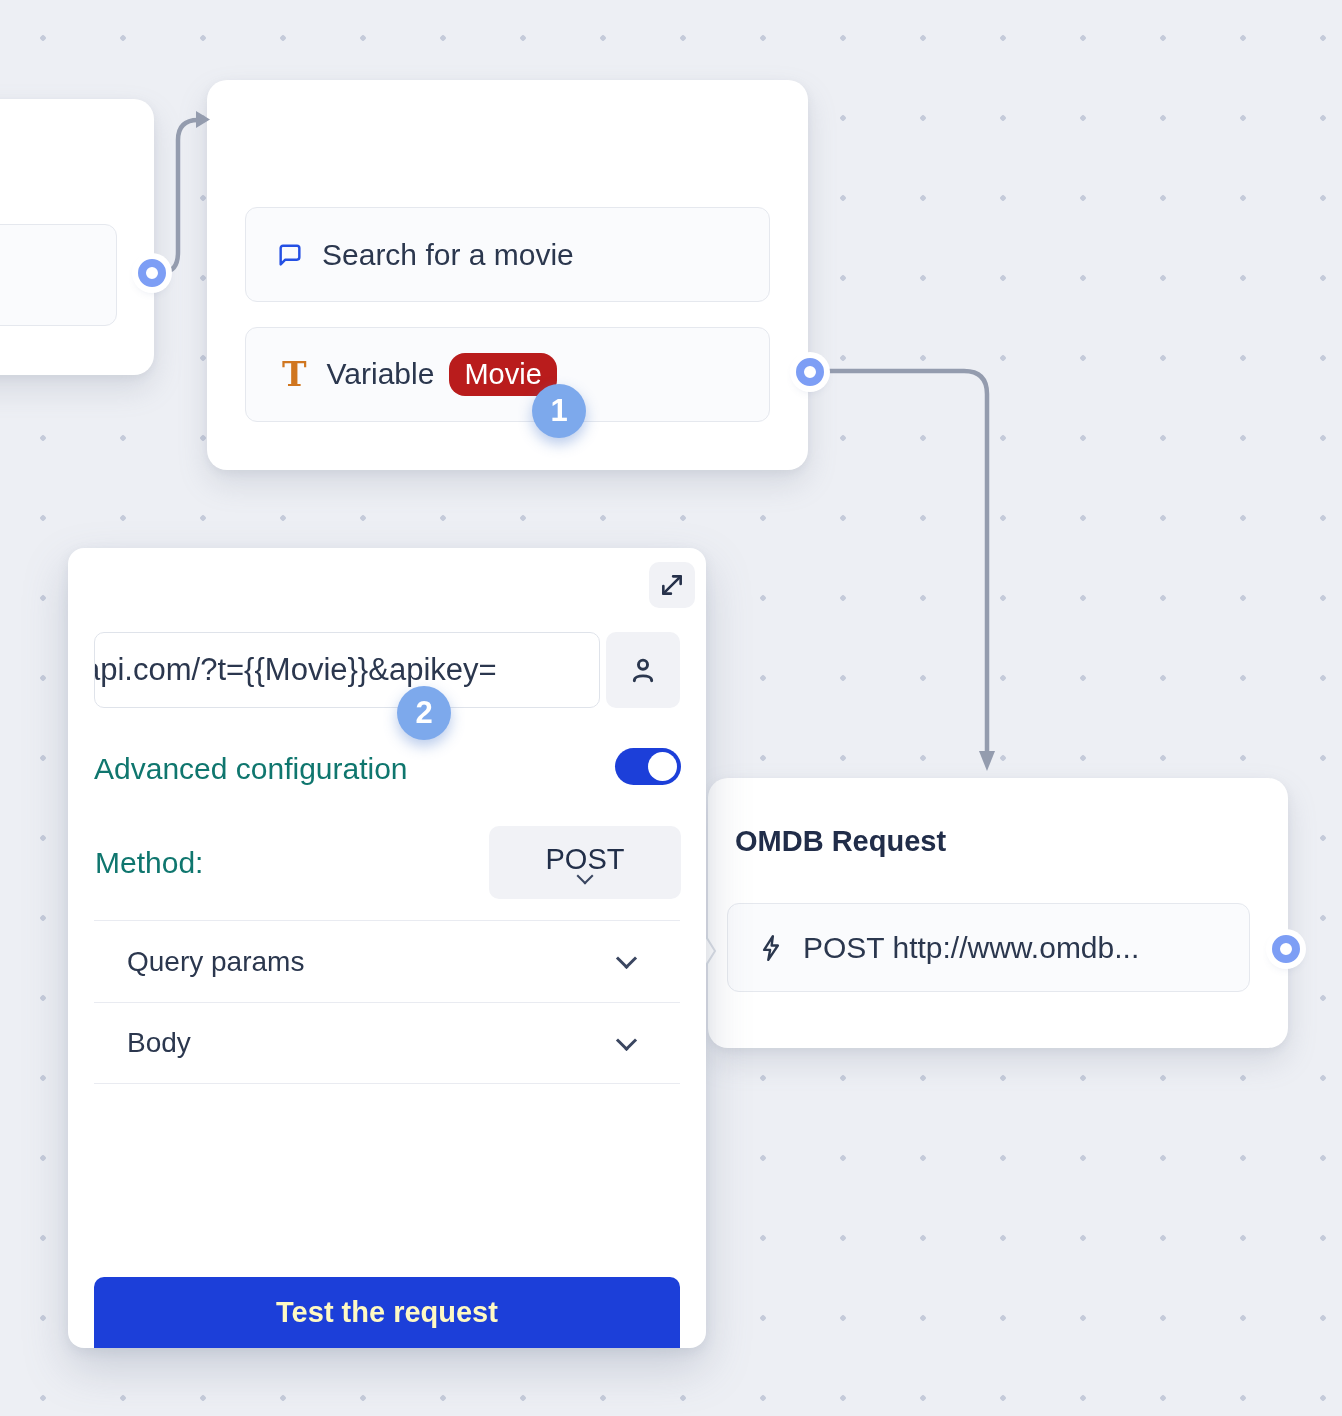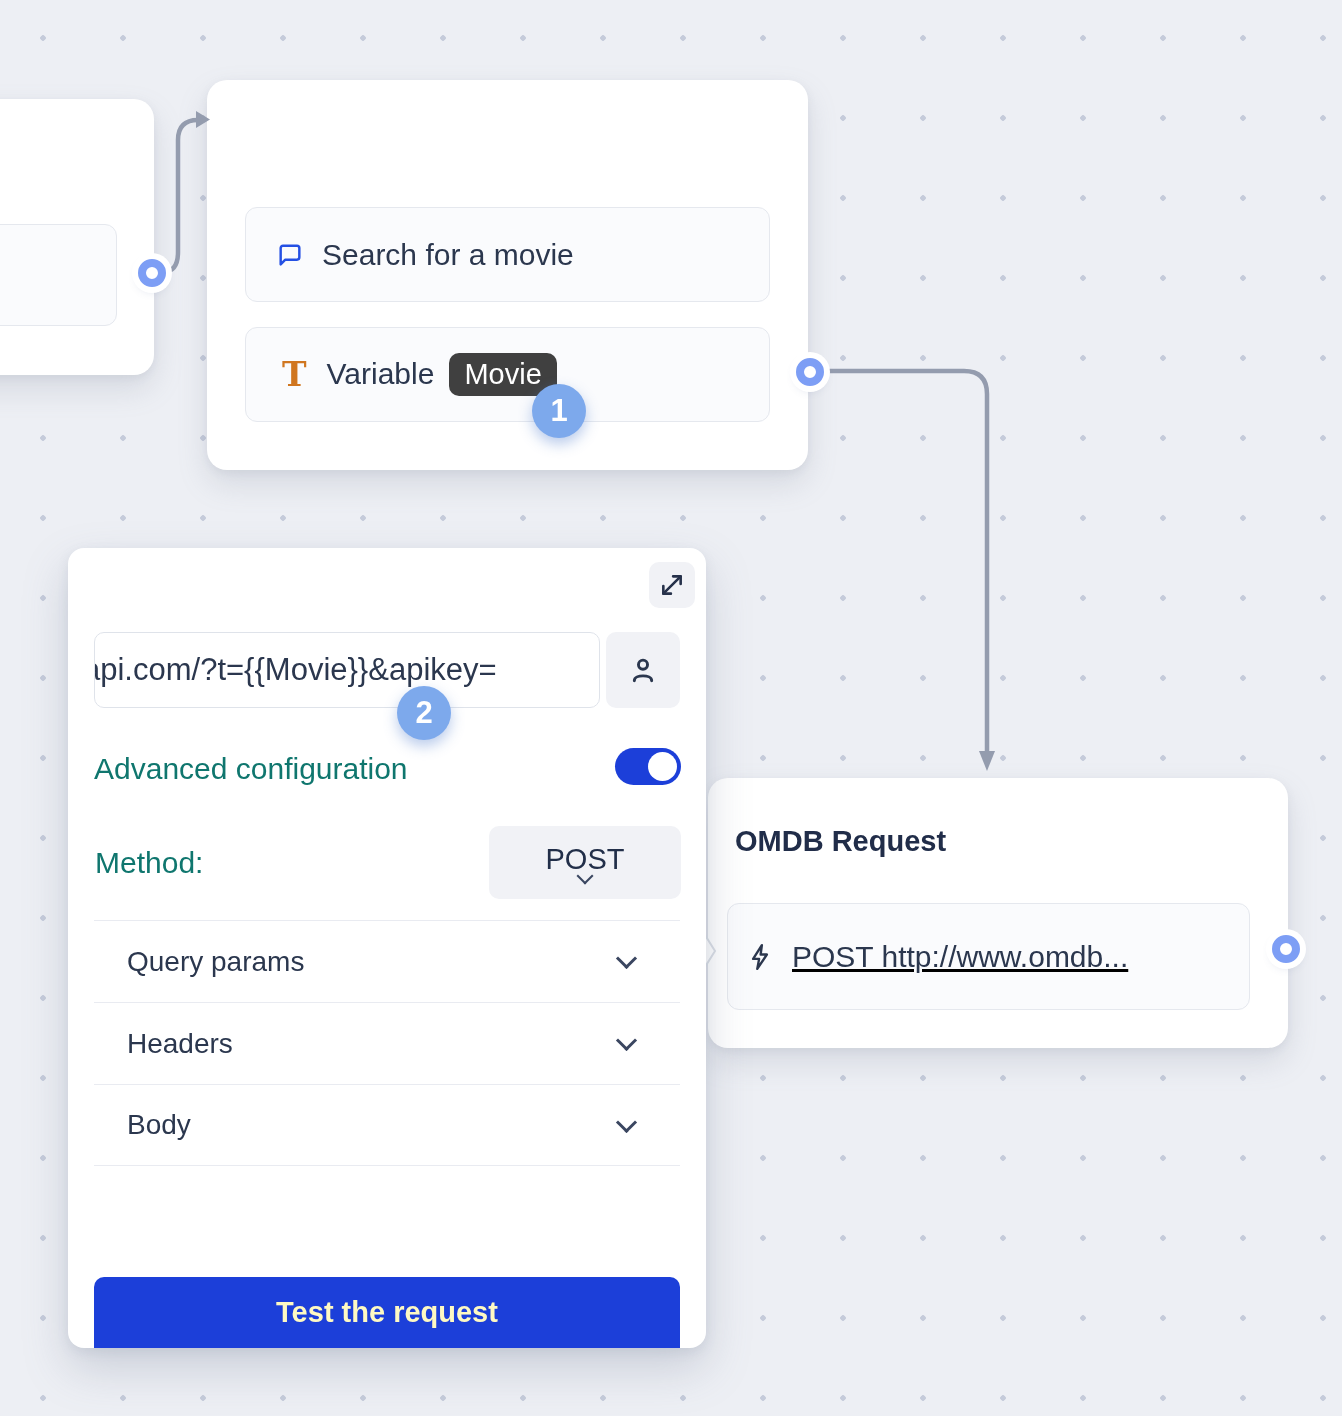--- a/index.html
+++ b/index.html
@@ -14,21 +14,21 @@
     position:absolute;background:#fff;border-radius:20px;
     box-shadow:0 14px 30px rgba(118,128,150,.20),0 3px 8px rgba(118,128,150,.10);
   }
   .node-title{position:absolute;font-weight:700;font-size:29px;color:#212d49;}
   .node-item{
     position:absolute;background:#fafbfd;border:1.5px solid #e5e8ee;border-radius:12px;
     display:flex;align-items:center;box-sizing:border-box;
   }
   .item-label{font-size:30px;color:#2b374e;white-space:nowrap;text-align:right;}
   .chip{
-    display:inline-block;background:#404040;color:#fff;border-radius:10px;
+    display:inline-block;background:#b91c1c;color:#fff;border-radius:16px;
     padding:5px 15px;font-size:29px;margin-left:15px;
   }
   .icon-t{font-family:"DejaVu Serif",serif;font-weight:700;font-size:33px;color:#d0761f;line-height:1;}
   .port{
     position:absolute;width:28px;height:28px;box-sizing:border-box;border-radius:50%;
     background:#fff;border:8px solid #7d9ef5;z-index:7;
     box-shadow:0 0 0 6px #ffffff,0 4px 10px rgba(90,110,160,.25);
   }
   .step-badge{
     position:absolute;width:54px;height:54px;border-radius:50%;background:#7da9ec;
@@ -81,21 +81,21 @@
     font-family:"Liberation Sans",sans-serif;display:flex;align-items:center;justify-content:center;
   }
   
   #movie-node{left:207px;top:80px;width:601px;height:390px;}
   #movie-title{left:47px;top:130px;}
   #movie-item-1{left:38px;top:127px;width:525px;height:95px;padding-left:30px;gap:18px;}
   #movie-item-2{left:38px;top:247px;width:525px;height:95px;padding-left:36px;gap:20px;}
   
   #omdb-node{left:708px;top:778px;width:580px;height:270px;}
   #omdb-title{left:27px;top:47px;}
-  #omdb-item{left:19px;top:125px;width:523px;height:107px;padding-left:17px;gap:17px;text-decoration:underline;}
+  #omdb-item{left:19px;top:125px;width:523px;height:89px;padding-left:28px;gap:17px;}
   
   #partial-node{left:-62px;top:99px;width:216px;height:276px;}
   #partial-item{left:-40px;top:125px;width:219px;height:102px;}
 </style>
 </head>
 <body>
 
 <div id="canvas">
 
   <svg id="connectors" width="1342" height="1416">
@@ -176,24 +176,20 @@
       <span>POST</span>
       <span class="chev small"></span>
     </div>
 
     <div id="sections">
       <div class="sec-row">
         <span class="sec-label">Query params</span>
         <span class="chev"></span>
       </div>
       <div class="sec-row">
-        <span class="sec-label">Headers</span>
-        <span class="chev"></span>
-      </div>
-      <div class="sec-row">
         <span class="sec-label">Body</span>
         <span class="chev"></span>
       </div>
     </div>
 
     <button id="test-btn">Test the request</button>
   </div>
 
   <div class="step-badge" style="left:397px;top:686px;">2</div>
 

